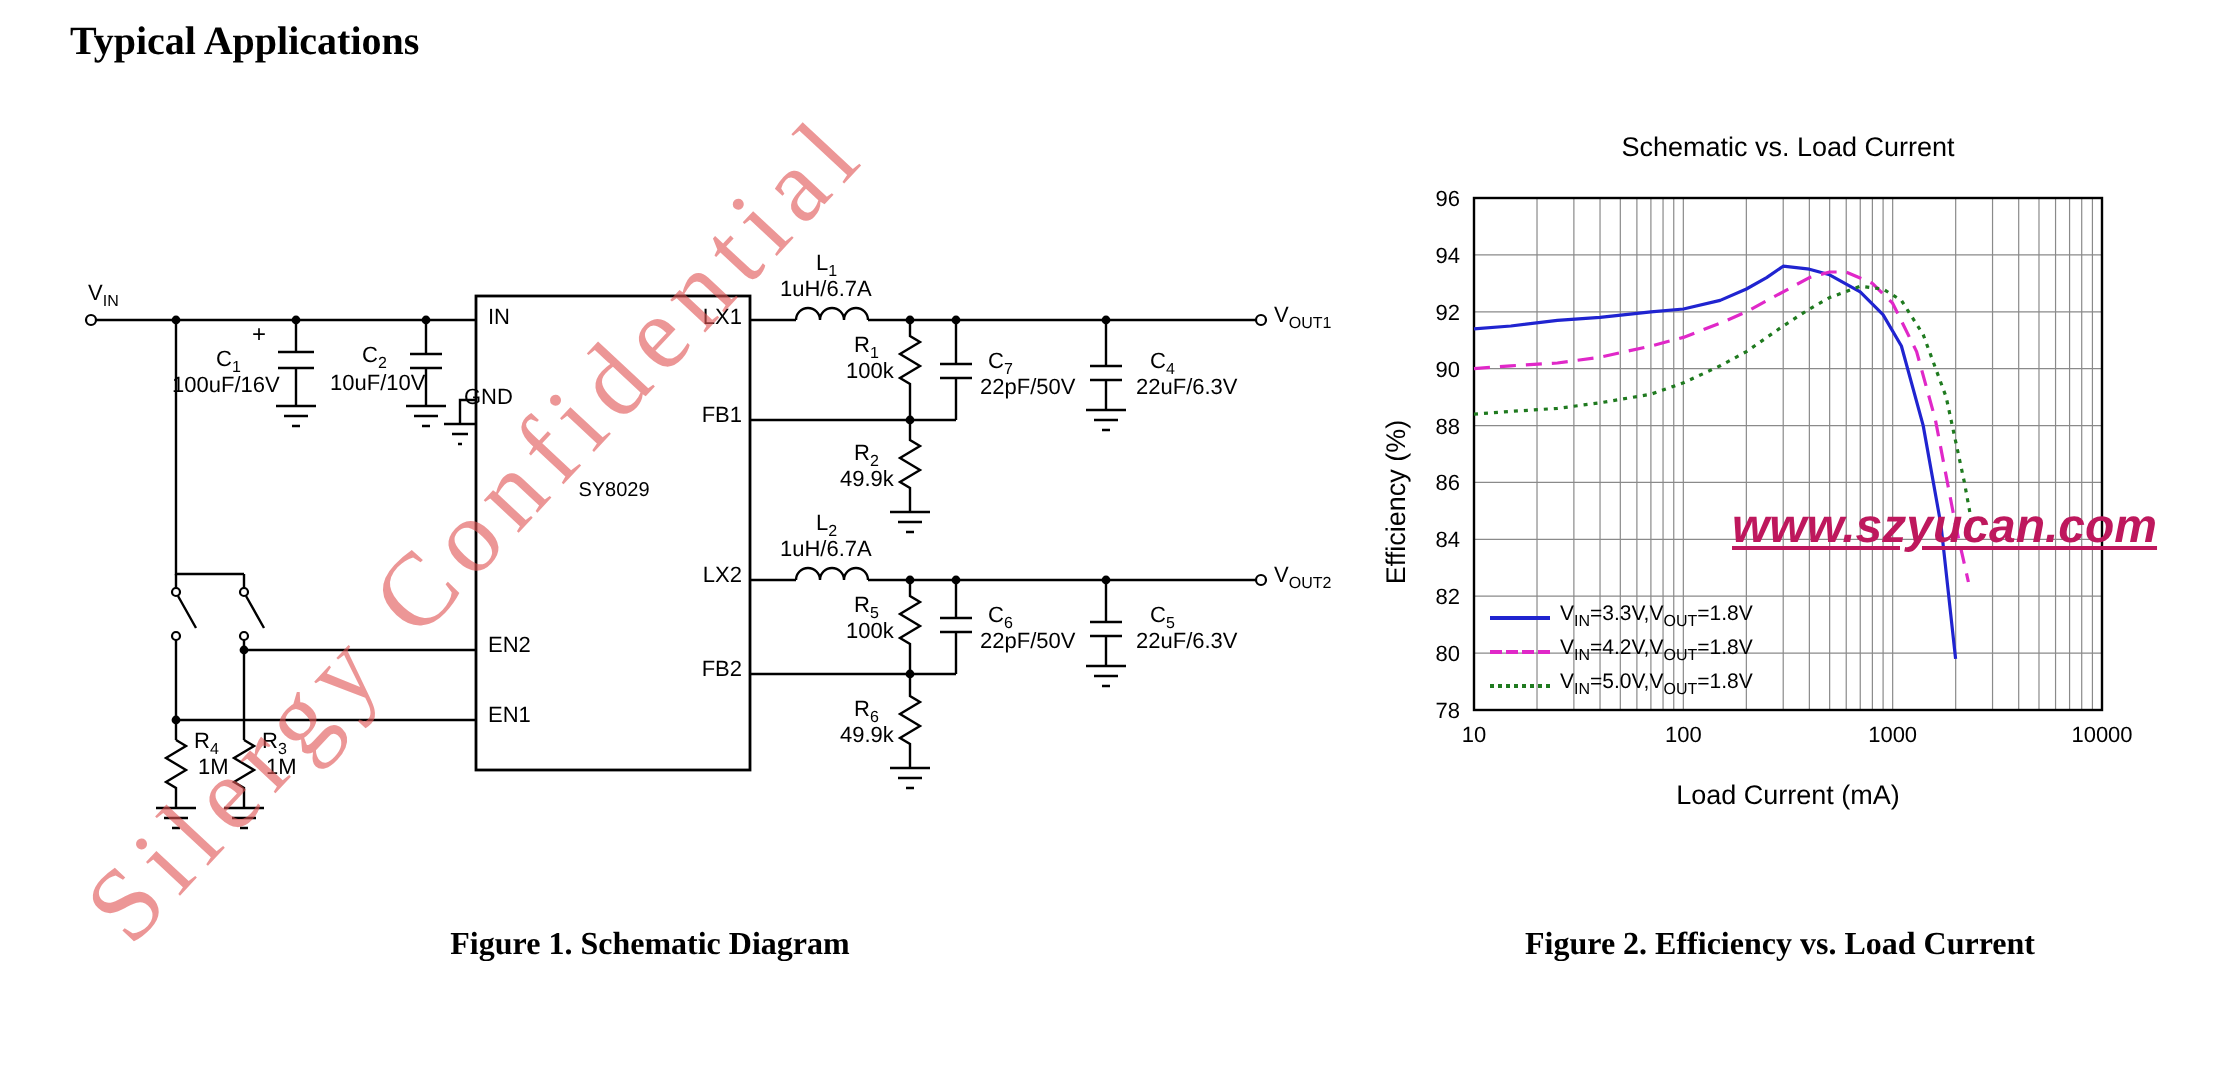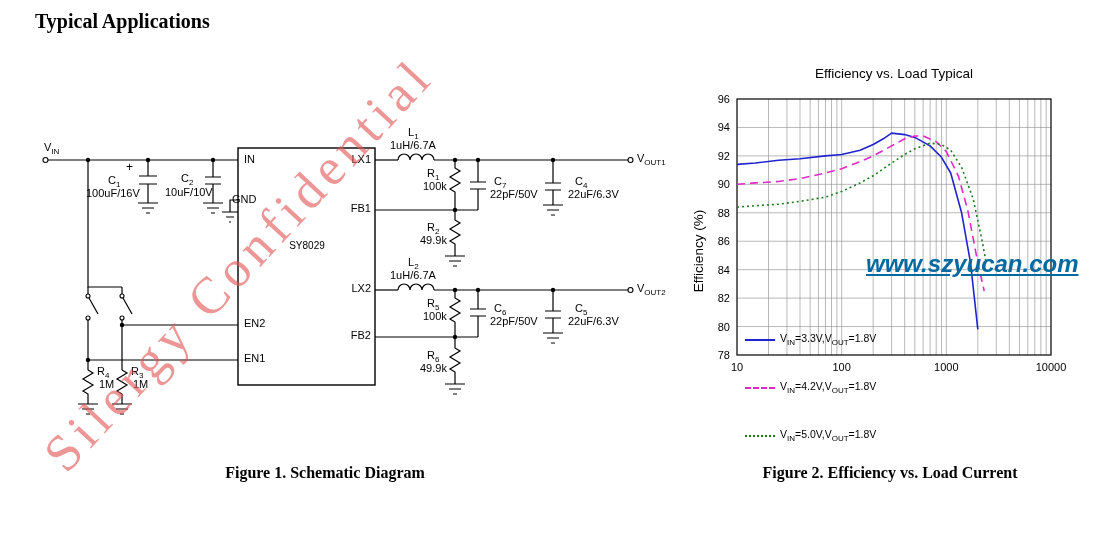--- a/index.html
+++ b/index.html
@@ -29,28 +29,28 @@
   .chart-title { position:absolute; left:47px; top:6px; width:314px; text-align:center; font-size:13.5px; }
   #chart-svg { position:absolute; left:0; top:24px; font-family:"Liberation Sans", sans-serif; }
   #chart-svg .grid { stroke:#8a8a8a; stroke-width:0.6; }
   #chart-svg .tick { font-size:11px; fill:#000; }
   .y-axis-label {
     position:absolute; left:8px; top:191px; font-size:13.5px; white-space:nowrap;
     transform:translate(-50%,-50%) rotate(-90deg);
   }
   .x-axis-label { position:absolute; left:47px; top:330px; width:314px; text-align:center; font-size:13.5px; }
   .legend { position:absolute; left:55px; top:240px; }
-  .legend-row { display:flex; align-items:center; height:17px;margin-top:31px; }
+  .legend-row { display:flex; align-items:center; height:17px; }
   .legend-sample { display:inline-block; width:30px; height:0; margin-right:5px; }
   .legend-label { font-size:10.5px; white-space:nowrap; }
   
   .url-watermark {
     position:absolute; left:866px; top:250px; z-index:8;
     font-size:24px; font-weight:bold; font-style:italic; text-decoration:underline;
-    color:#0369a1; white-space:nowrap; pointer-events:none;
+    color:#be185d; white-space:nowrap; pointer-events:none;
   }
   .watermark-diagonal {
     position:absolute; left:75px; top:424px; z-index:9; pointer-events:none;
     font-family:"Liberation Serif", serif; font-size:52px; letter-spacing:6px;
     color:rgba(225,85,85,0.62); white-space:nowrap;
     transform-origin:0 100%; transform:rotate(-47deg);
   }
 </style>
 </head>
 <body>
@@ -162,21 +162,21 @@
 <div class="slabel" style="left:427px;top:349px">R<sub>6</sub></div>
 <div class="slabel" style="left:420px;top:362px">49.9k</div>
 <div class="slabel" style="left:97px;top:365px">R<sub>4</sub></div>
 <div class="slabel" style="left:99px;top:378px">1M</div>
 <div class="slabel" style="left:131px;top:365px">R<sub>3</sub></div>
 <div class="slabel" style="left:133px;top:378px">1M</div>
 
 <div class="caption" style="left:155px;top:464px;width:340px">Figure 1. Schematic Diagram</div>
 
 <div class="chart">
-  <div class="chart-title">Efficiency vs. Load Typical</div>
+  <div class="chart-title">Schematic vs. Load Current</div>
   <svg id="chart-svg" width="424" height="336">
       <text x="40" y="275" text-anchor="end" class="tick">78</text>
       <line x1="47" y1="242.55555555555554" x2="361" y2="242.55555555555554" class="grid"></line>
       <text x="40" y="246.55555555555554" text-anchor="end" class="tick">80</text>
       <line x1="47" y1="214.11111111111111" x2="361" y2="214.11111111111111" class="grid"></line>
       <text x="40" y="218.11111111111111" text-anchor="end" class="tick">82</text>
       <line x1="47" y1="185.66666666666669" x2="361" y2="185.66666666666669" class="grid"></line>
       <text x="40" y="189.66666666666669" text-anchor="end" class="tick">84</text>
       <line x1="47" y1="157.22222222222223" x2="361" y2="157.22222222222223" class="grid"></line>
       <text x="40" y="161.22222222222223" text-anchor="end" class="tick">86</text>
@@ -218,20 +218,21 @@
       <text x="47" y="287" text-anchor="middle" class="tick">10</text>
       <text x="151.66666666666666" y="287" text-anchor="middle" class="tick">100</text>
       <text x="256.3333333333333" y="287" text-anchor="middle" class="tick">1000</text>
       <text x="361" y="287" text-anchor="middle" class="tick">10000</text>
       <rect x="47" y="15" width="314" height="256" fill="none" stroke="#000" stroke-width="1.2"></rect>
       <polyline points="47.0,80.4 65.4,79.0 88.7,76.2 110.0,74.7 135.5,71.9 151.7,70.5 170.1,66.2 183.2,60.5 193.3,54.8 201.6,49.1 214.7,50.6 224.8,53.4 240.1,61.9 251.5,73.3 260.7,89.0 271.6,128.8 280.5,178.6 287.8,245.4" fill="none" stroke="#2024d0" stroke-width="1.6" stroke-dasharray="none" stroke-linejoin="round"></polyline>
       <polyline points="47.0,100.3 65.4,98.9 88.7,97.5 110.0,94.6 135.5,89.0 151.7,84.7 170.1,77.6 183.2,71.9 201.6,61.9 214.7,54.8 224.8,52.0 233.1,52.0 246.2,57.7 256.3,67.6 268.3,91.8 277.7,125.9 287.8,178.6 294.2,207.0" fill="none" stroke="#e028c8" stroke-width="1.6" stroke-dasharray="8,5" stroke-linejoin="round"></polyline>
       <polyline points="47.0,123.1 65.4,121.7 88.7,120.2 110.0,117.4 135.5,113.1 151.7,107.4 170.1,98.9 183.2,91.8 201.6,79.0 214.7,70.5 224.8,64.8 240.1,59.1 251.5,60.5 260.7,66.2 271.6,83.3 283.1,114.6 292.2,157.2 296.1,178.6" fill="none" stroke="#1f7a1f" stroke-width="1.6" stroke-dasharray="2,3" stroke-linejoin="round"></polyline>
     </svg>
   <div class="y-axis-label">Efficiency (%)</div>
+  <div class="x-axis-label">Load Current (mA)</div>
   <div class="legend">
     <div class="legend-row">
       <span class="legend-sample" style="border-top: 2px solid rgb(32, 36, 208);"></span>
       <span class="legend-label">V<sub>IN</sub>=3.3V,V<sub>OUT</sub>=1.8V</span>
     </div>
     <div class="legend-row">
       <span class="legend-sample" style="border-top: 2px dashed rgb(224, 40, 200);"></span>
       <span class="legend-label">V<sub>IN</sub>=4.2V,V<sub>OUT</sub>=1.8V</span>
     </div>
     <div class="legend-row">

